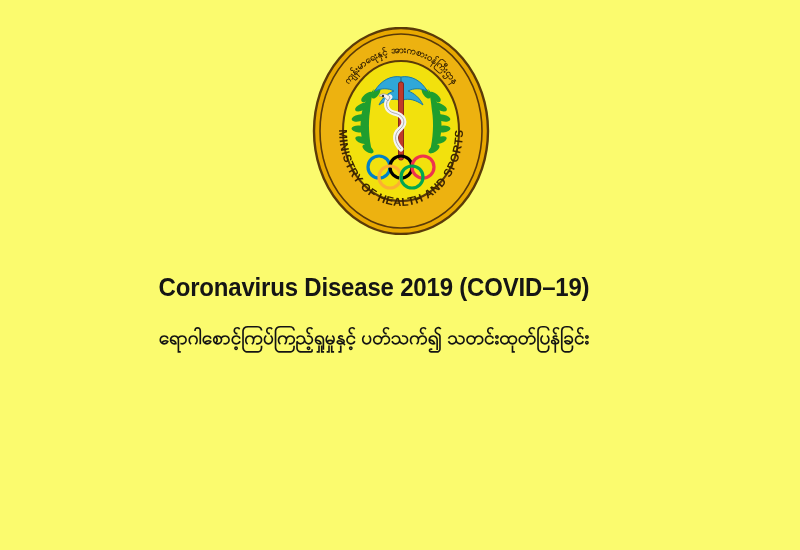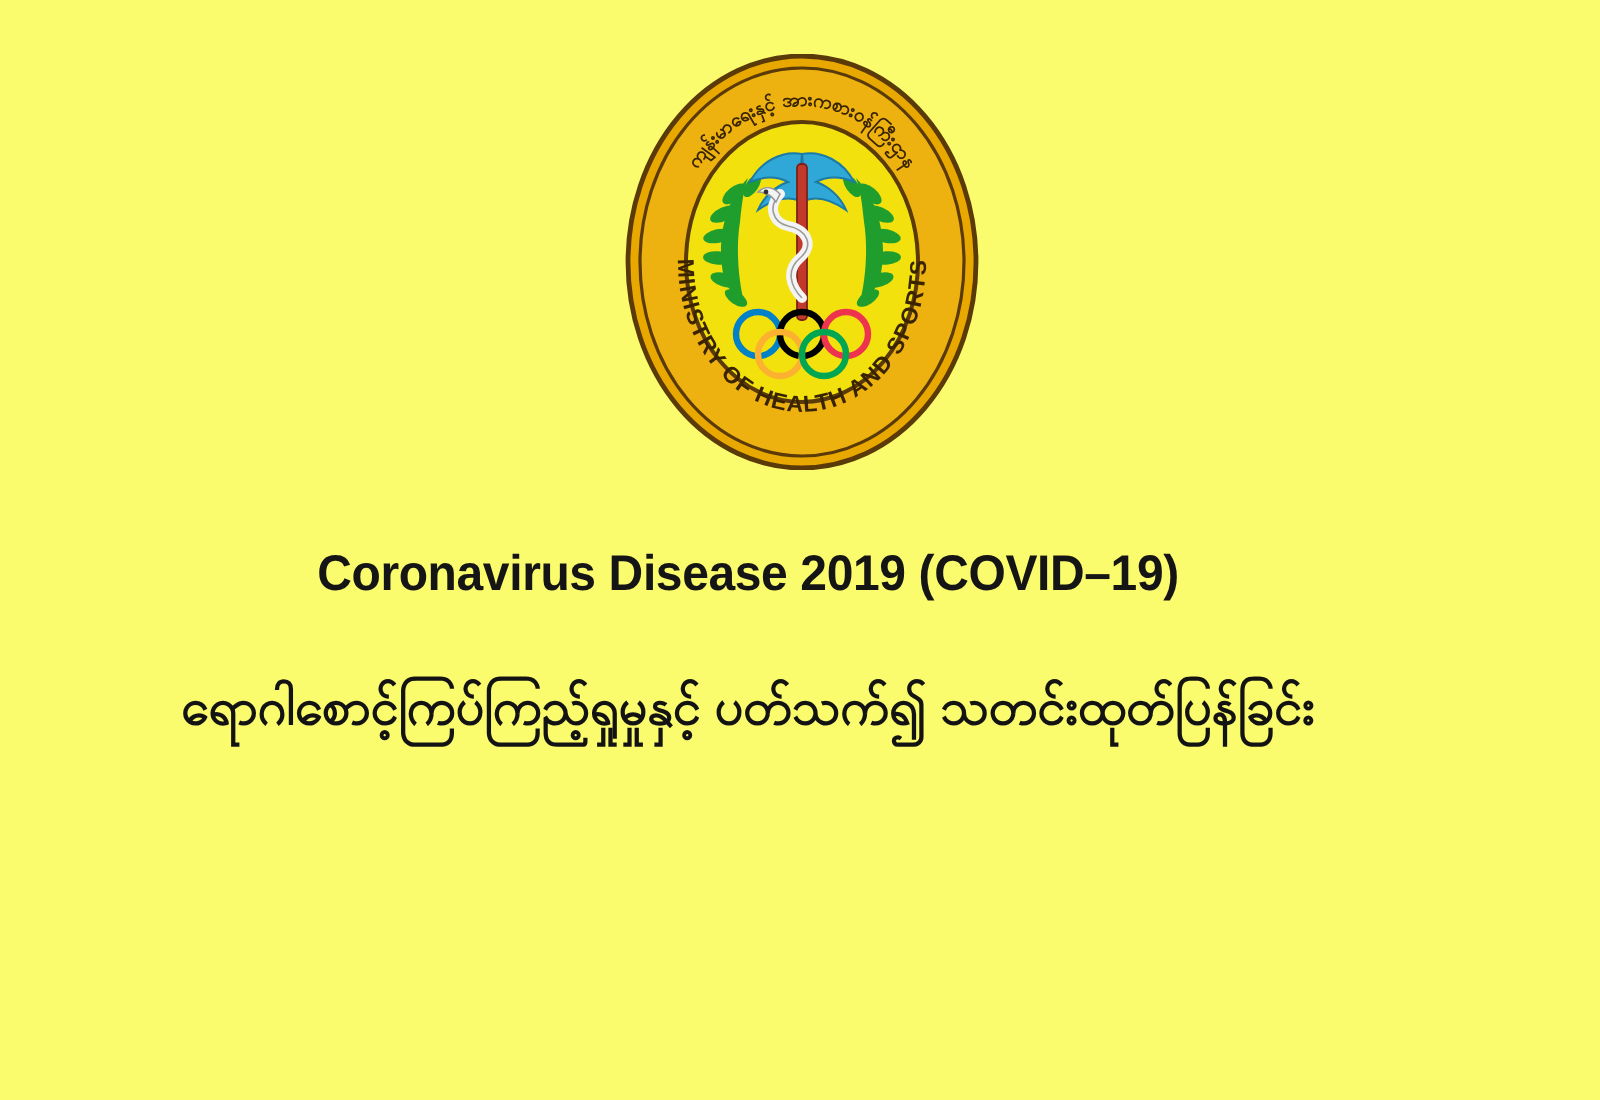--- a/index.html
+++ b/index.html
@@ -53,25 +53,25 @@
     color: #151515;
     letter-spacing: -0.2px;
     line-height: 1.1;
     margin: 0;
     padding: 12px 0 0 0;
     transform: scaleX(0.96);
   }
 
   .line-my {
     font-family: "Liberation Sans", "DejaVu Sans", sans-serif;
-    font-size: 25px;
+    font-size: 19px;
     font-weight: 600;
     color: #131313;
     line-height: 1.45;
-    margin: 12px;
+    margin: 0;
     white-space: nowrap;
   }
 
   #subtitle-my {
     padding-top: 22px;
   }
   #datetime-my {
     padding-top: 23px;
   }
 </style>

